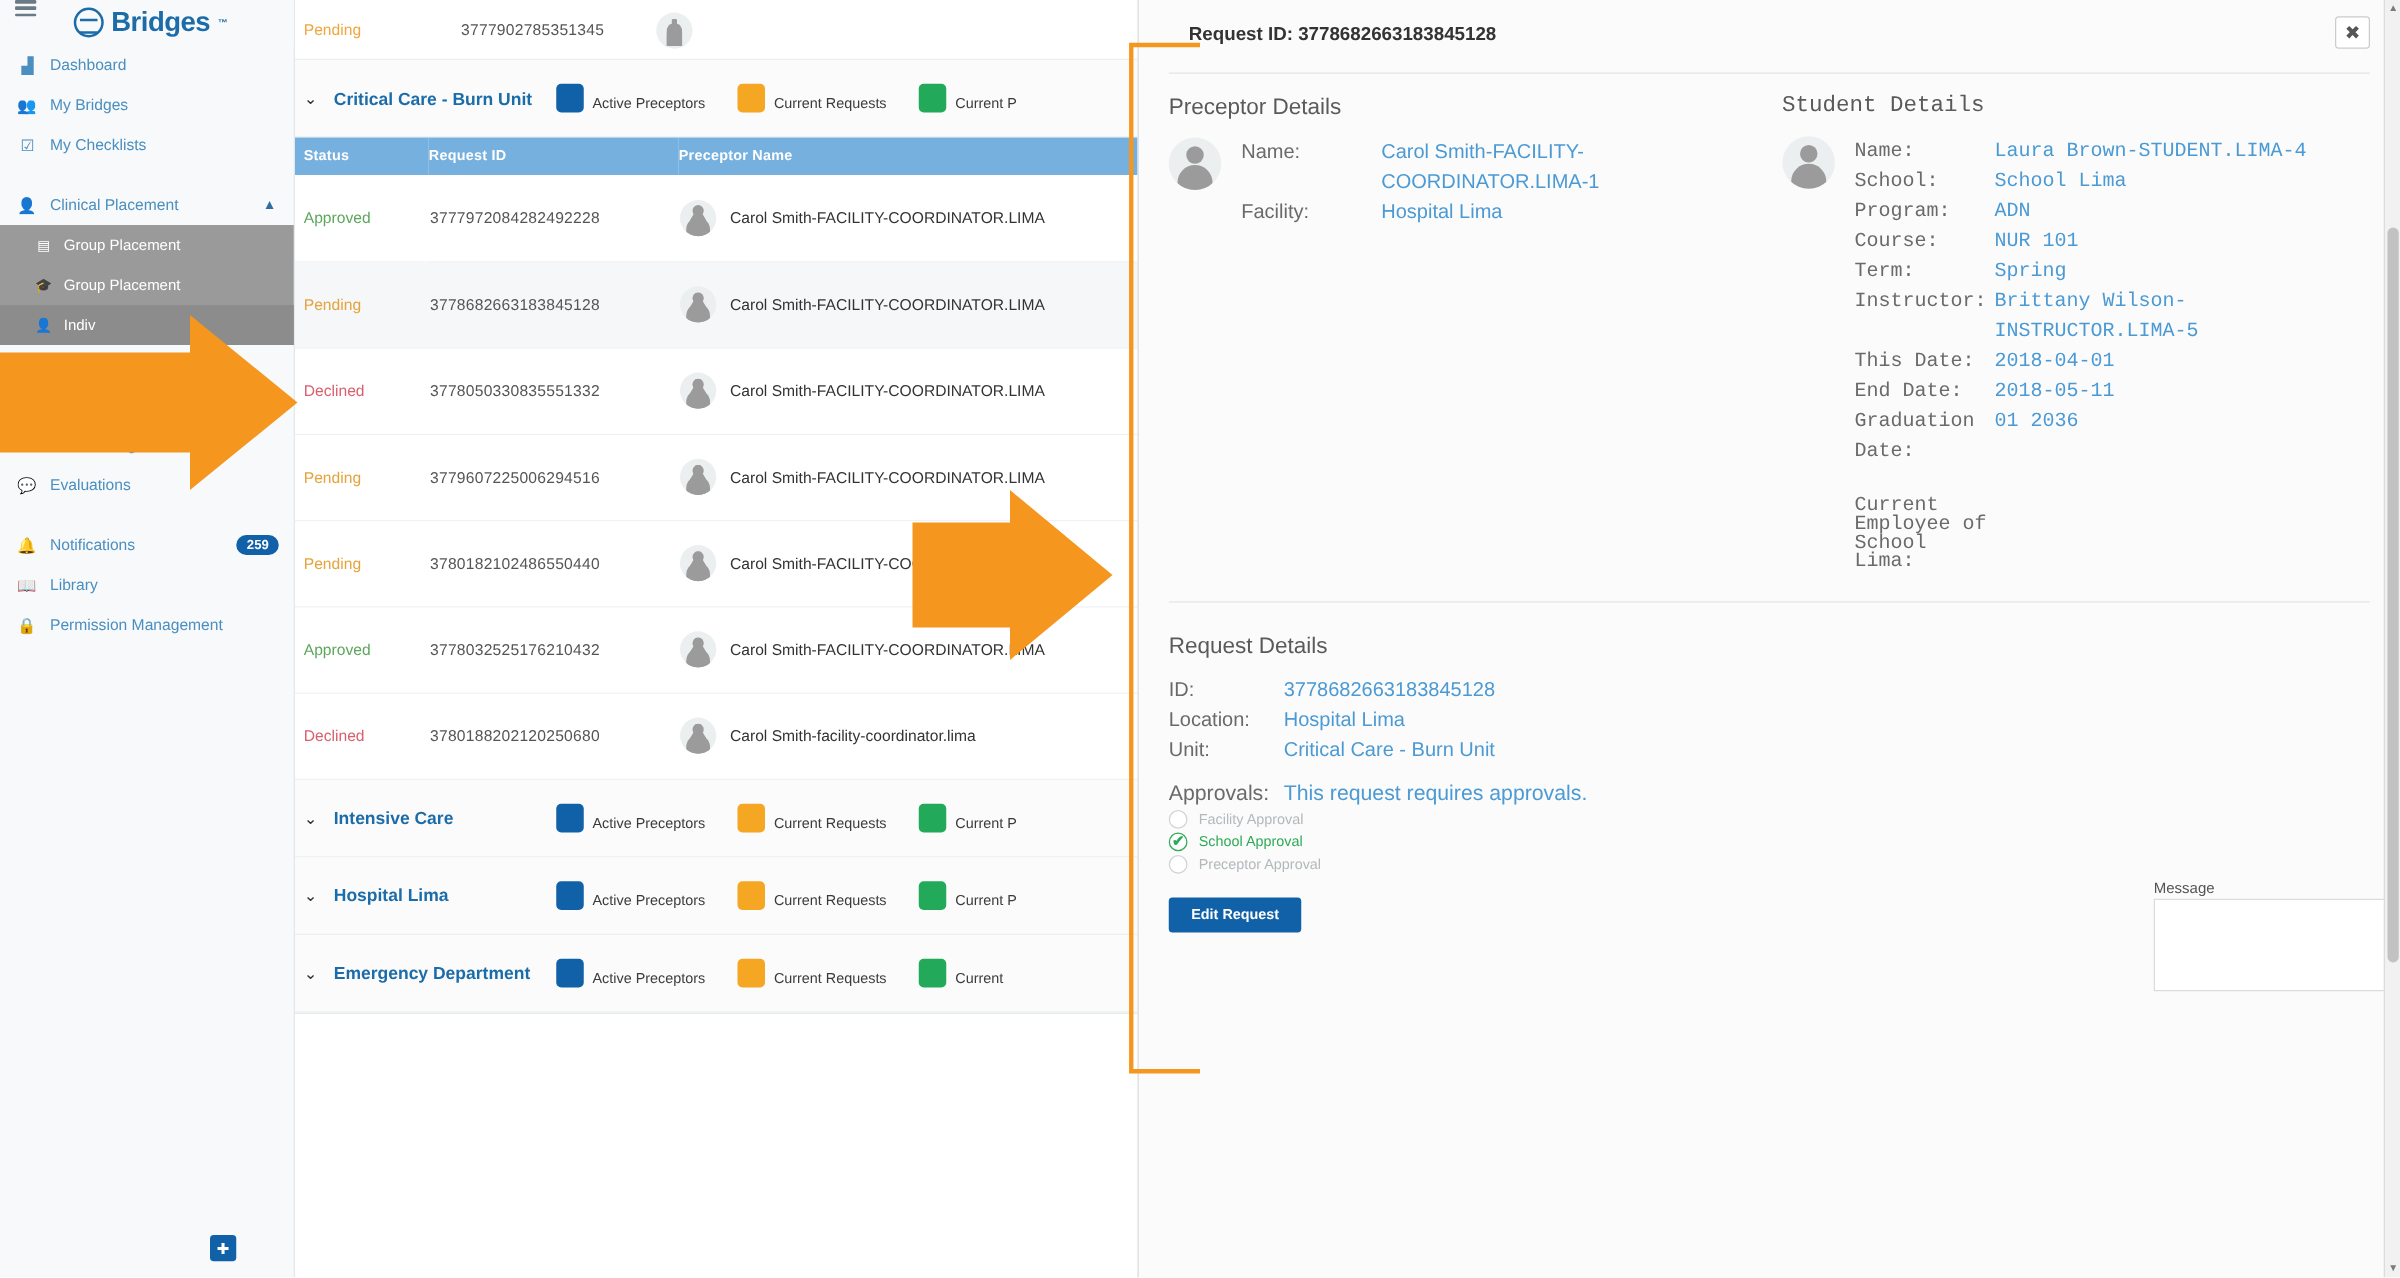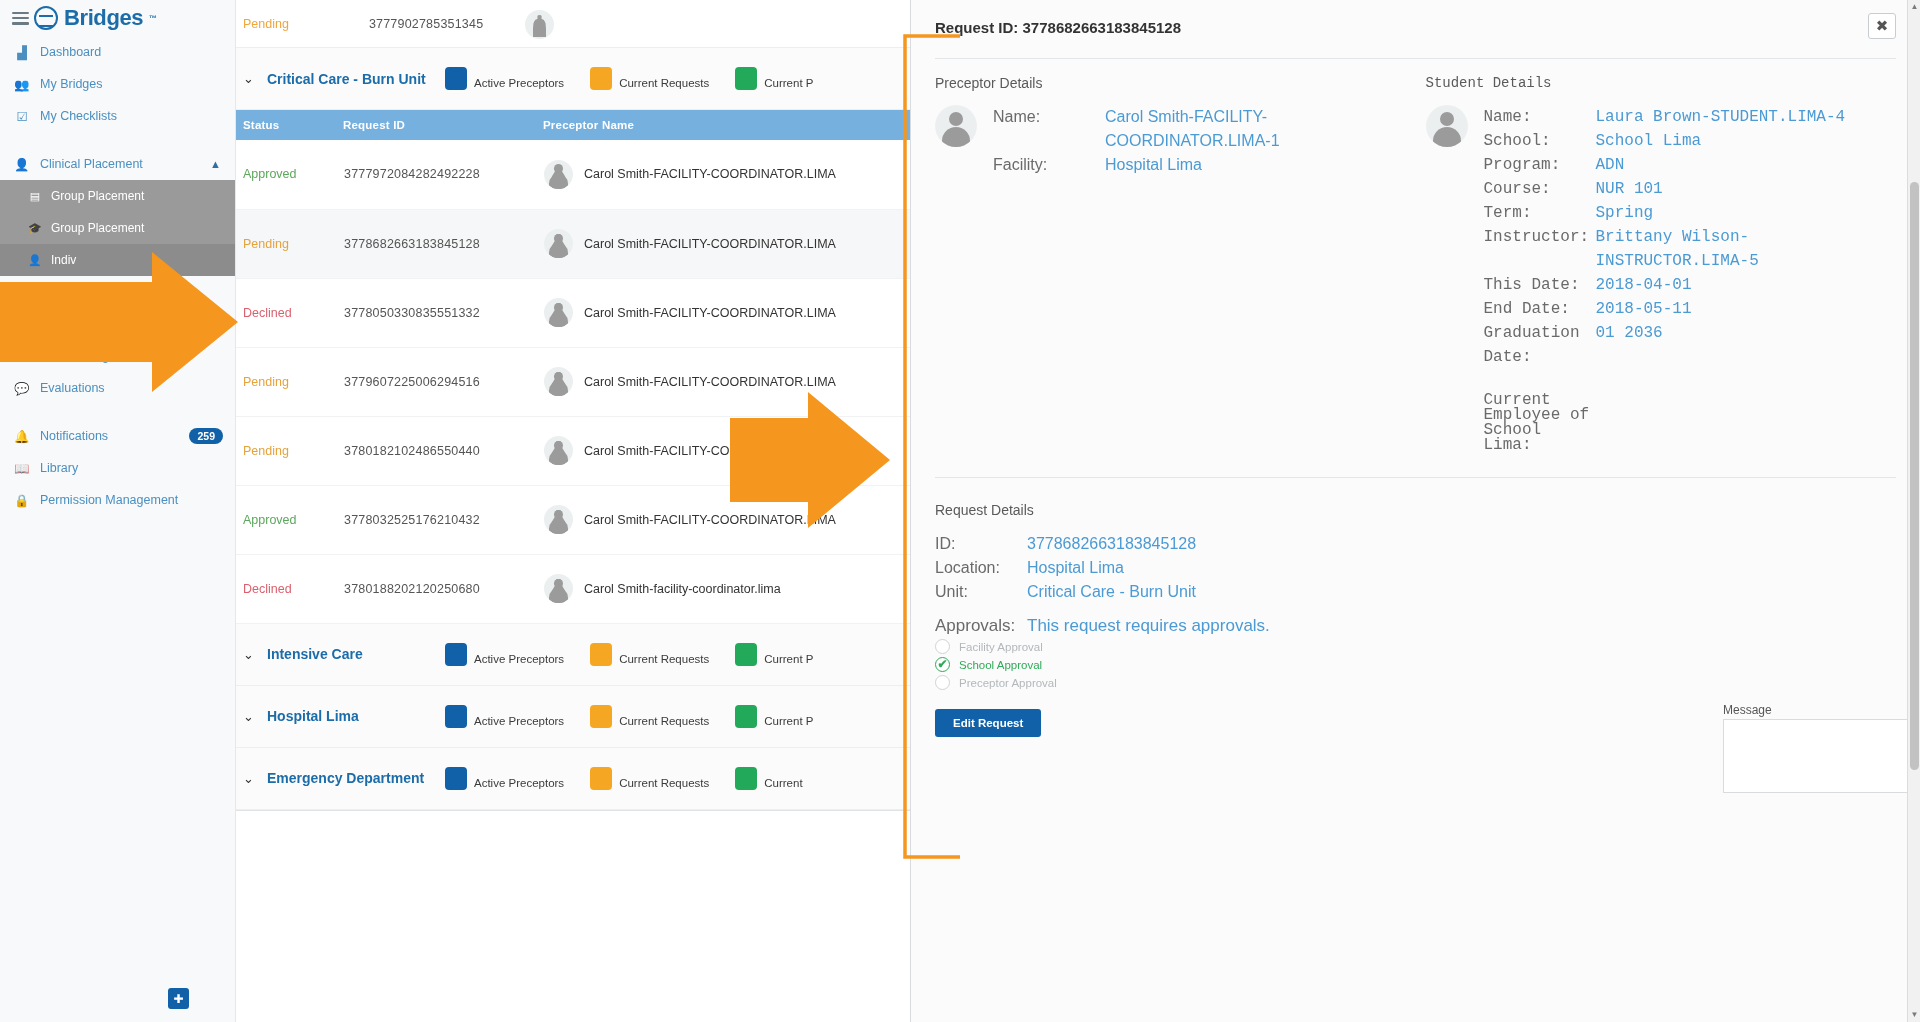--- a/index.html
+++ b/index.html
@@ -12,21 +12,21 @@
     position:relative;
   }
 
   
   #sidebar {
     position:absolute; left:0; top:0; width:236px; height:1022px;
     background:#f7f9fa; border-right:1px solid #e3e8ea;
     z-index:2;
   }
   #brandbar {
-    height:36px; display:flex; align-items:center; gap:5px; padding:0 12px;
+    height:36px; display:flex; gap:30px; padding:0 12px;
     background:#f7f9fa;
   }
   .hamburger { width:17px; height:13px; display:flex; flex-direction:column; justify-content:space-between; cursor:pointer; }
   .hamburger i { display:block; height:2.5px; background:#6b7b86; border-radius:1px; }
   .brand-wrap { display:flex; align-items:center; gap:6px; }
   .brand-logo {
     width:24px; height:24px; border-radius:50%;
     border:2.6px solid #1b6ca8; position:relative; flex:0 0 auto;
   }
   .brand-logo::before {
@@ -131,34 +131,34 @@
   .avatar .body { position:absolute; left:5px; top:14px; width:19px; height:16px; border-radius:10px 10px 0 0; background:#9b9b9b; }
 
   
   #panel {
     position:absolute; right:0; top:0; width:1010px; height:1022px;
     background:#fbfbfb; border-left:1px solid #d9dcde;
     z-index:4;
   }
   #panel-head { height:58px; position:relative; }
   #panel-title {
-    position:absolute; left:24px; top:19px; font-size:15px; font-weight:bold; color:#333;
+    position:absolute; left:40px; top:19px; font-size:15px; font-weight:bold; color:#333;
   }
   #panel-close {
     position:absolute; right:24px; top:13px; width:28px; height:26px;
     border:1px solid #c8cdd1; background:#fff; border-radius:3px;
     display:flex; align-items:center; justify-content:center;
     font-size:15px; color:#555; cursor:pointer;
   }
   .hr { height:1px; background:#e3e6e8; margin:0 24px; }
 
   .two-col { display:flex; padding:16px 24px 0 24px; }
   .col { width:50%; }
   .col.right { padding-left:10px;font-family:Liberation Mono, monospace; }
-  .sec-title { font-size:14px; color:#5a5a5a; margin-bottom:14px; font-weight:normal; }
+  .sec-title { font-size:18px; color:#5a5a5a; margin-bottom:14px; font-weight:normal; }
   .detail-row { display:flex; align-items:flex-start; margin-bottom:0; }
   .big-avatar {
     width:42px; height:42px; border-radius:50%; background:#eceff0;
     position:relative; flex:0 0 42px; margin-right:16px; overflow:hidden;
   }
   .big-avatar .head { position:absolute; left:14px; top:7px; width:14px; height:14px; border-radius:50%; background:#9b9b9b; }
   .big-avatar .body { position:absolute; left:7px; top:22px; width:28px; height:22px; border-radius:14px 14px 0 0; background:#9b9b9b; }
   .kv { display:flex; font-size:16px; line-height:24px; }
   .kv .k { color:#6a6a6a; width:112px; flex:0 0 112px; }
   .kv .v { color:#4b9ad4; }

